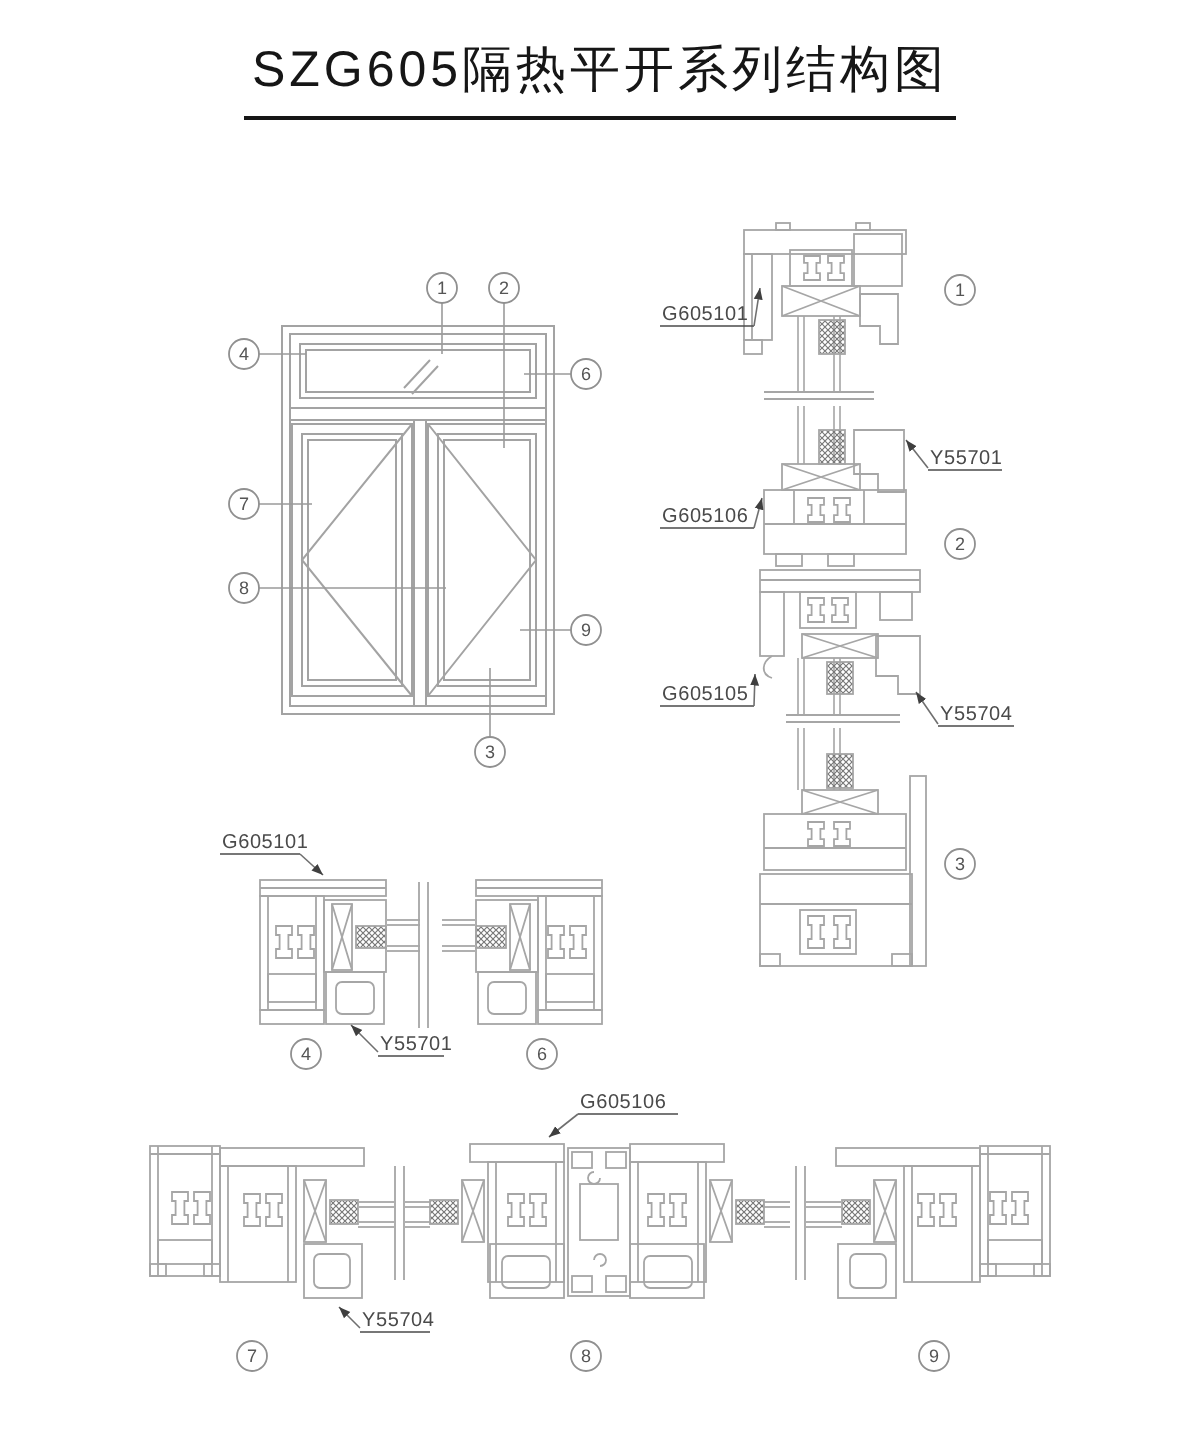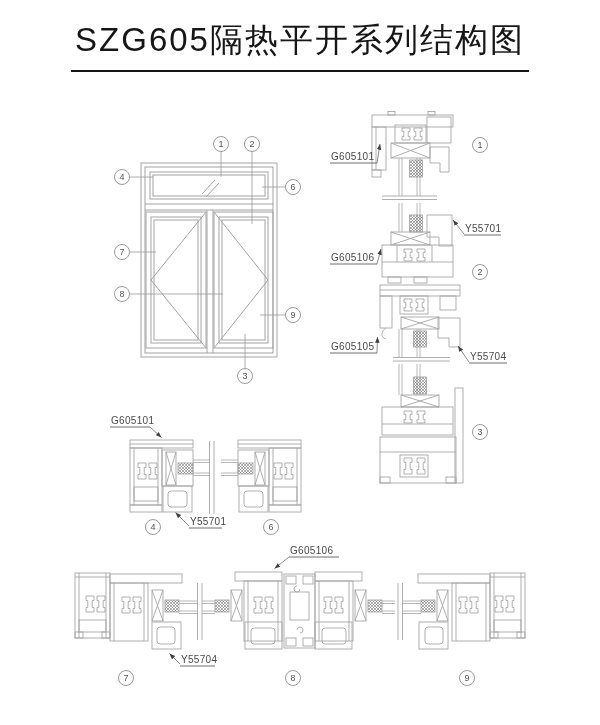--- a/index.html
+++ b/index.html
@@ -1,20 +1,20 @@
 <!DOCTYPE html>
 <html><head>
 <meta charset="utf-8">
 <style>
   html,body{margin:0;padding:0;background:#ffffff;}
   body{width:600px;height:725px;position:relative;overflow:hidden;
        font-family:"Liberation Sans",sans-serif;}
   .title-wrap{position:absolute;top:18px;left:0;right:0;text-align:center;z-index:2;}
   .title-wrap h1{display:inline-block;margin:0;padding:0 4px 7px 4px;
-       font-size:33px;font-weight:500;letter-spacing:2px;color:#161616;
+       font-size:25px;font-weight:500;letter-spacing:2px;color:#161616;
        border-bottom:2px solid #161616;}
   svg.drawing{position:absolute;top:0;left:0;z-index:1;}
   svg text{font-family:"Liberation Sans",sans-serif;}
   .lbl{font-size:10px;fill:#4a4a4a;letter-spacing:.3px;}
   .cnum{font-size:9px;fill:#555555;text-anchor:middle;}
 </style>
 </head>
 <body>
 
 <div class="title-wrap">

